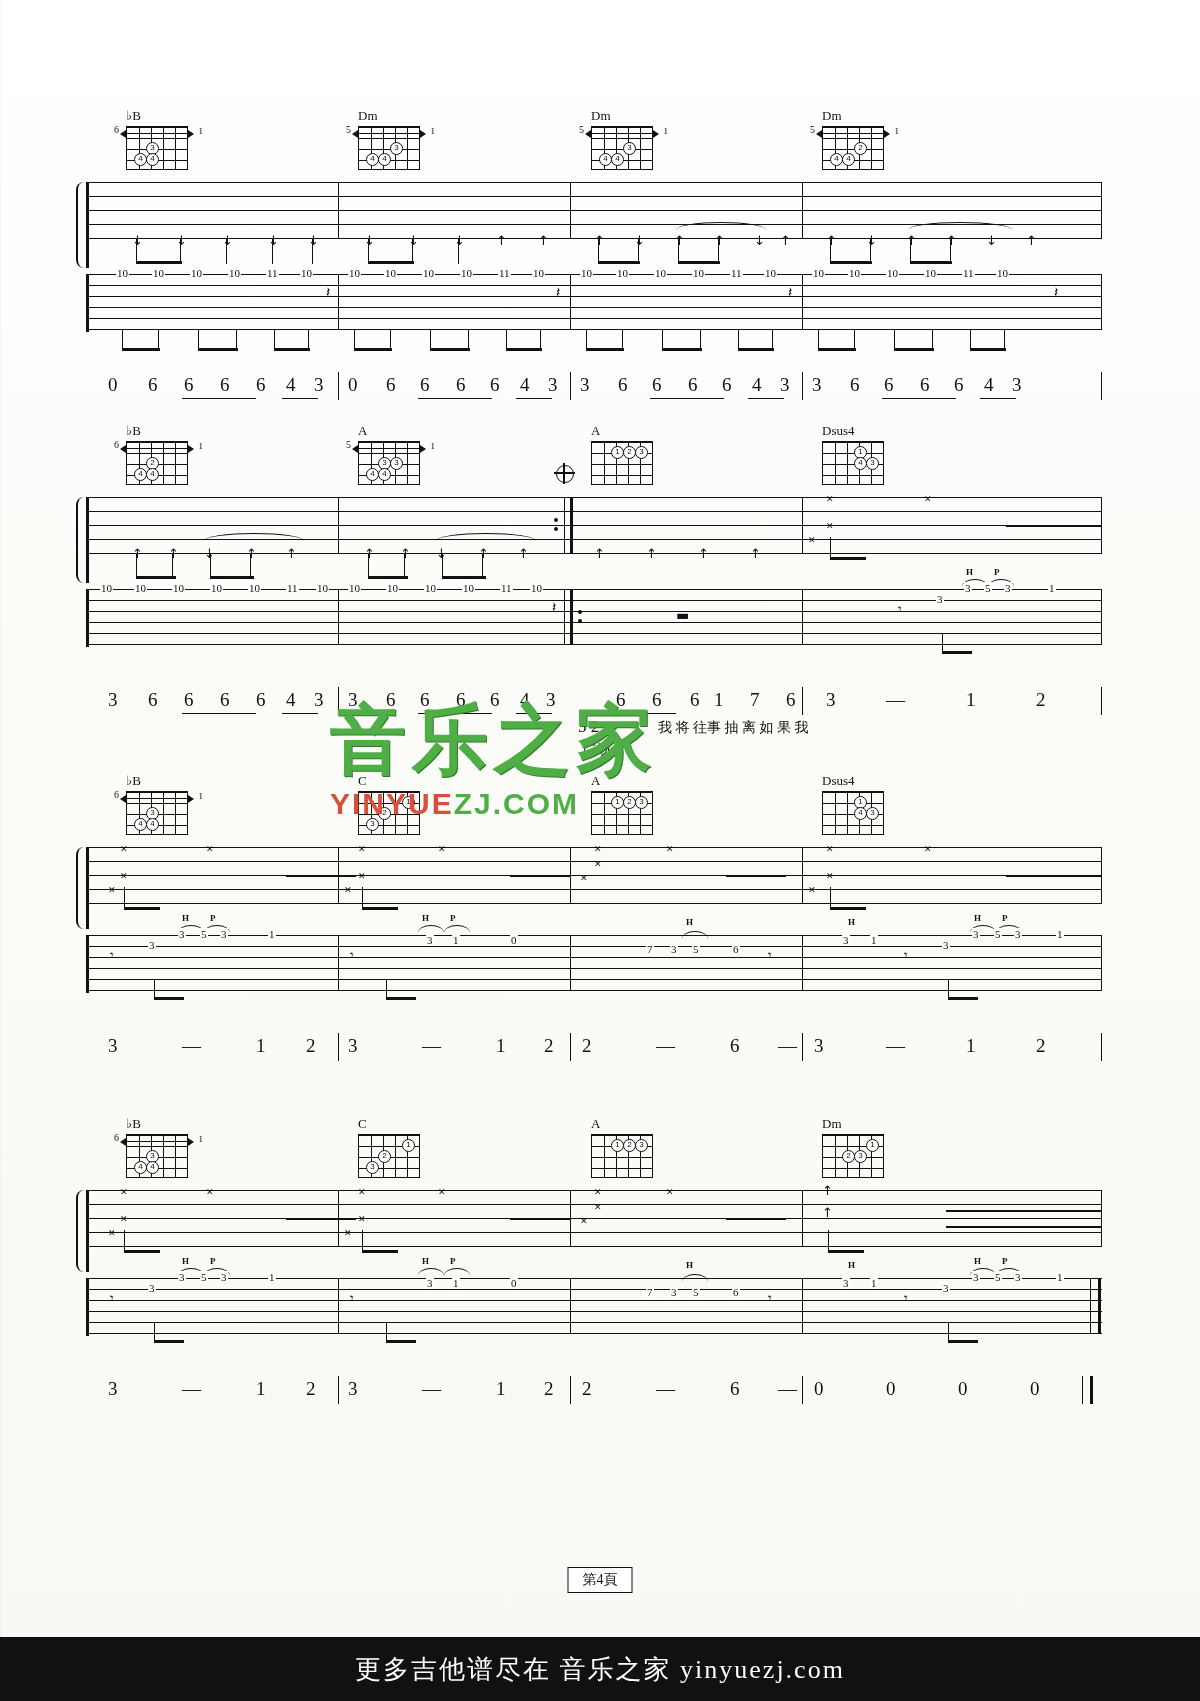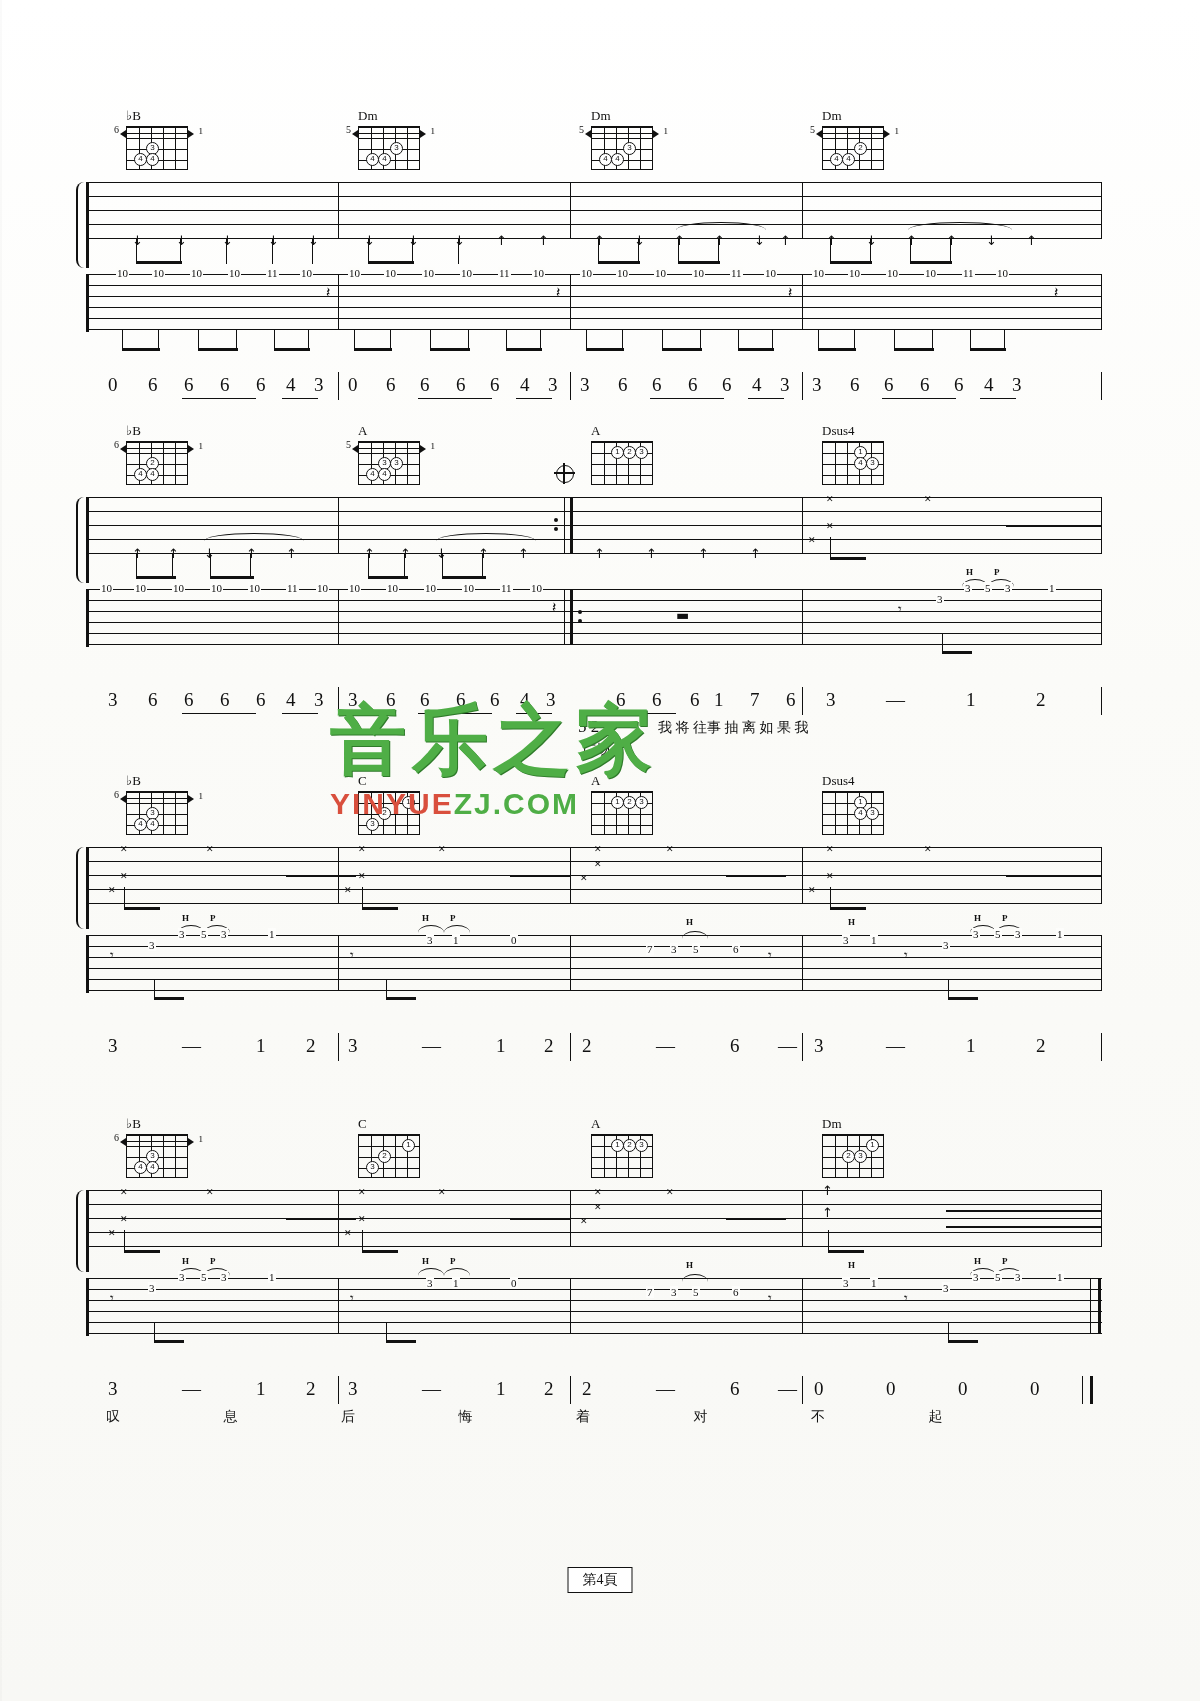--- a/index.html
+++ b/index.html
@@ -1048,26 +1048,28 @@
       <div class="jnum" style="left:692px;top:0;">—</div>
       <div class="bar" style="left:716px;top:-2px;height:28px;"></div>
 
       <div class="jnum" style="left:728px;top:0;">0</div>
       <div class="jnum" style="left:800px;top:0;">0</div>
       <div class="jnum" style="left:872px;top:0;">0</div>
       <div class="jnum" style="left:944px;top:0;">0</div>
       <div class="bar" style="left:996px;top:-2px;height:28px;"></div>
       <div class="thickbar" style="left:1004px;top:-2px;height:28px;"></div>
 
-      <div class="lyric" style="left:20px;top:30px;letter-spacing:50px;">叹 息 后 悔 着 对 不 起</div>
     </div>
   </div>
 
   <div class="wm">
     <div class="cn">音乐之家</div>
     <div class="en">
       <span class="a">YINYUE</span><span class="b">ZJ.COM</span>
     </div>
   </div>
 
   <div class="pagebadge">第4頁</div>
 
+  <div class="footer">
+    <span>更多吉他谱尽在 音乐之家 yinyuezj.com</span>
+  </div>
 </div>
 
 </body></html>

